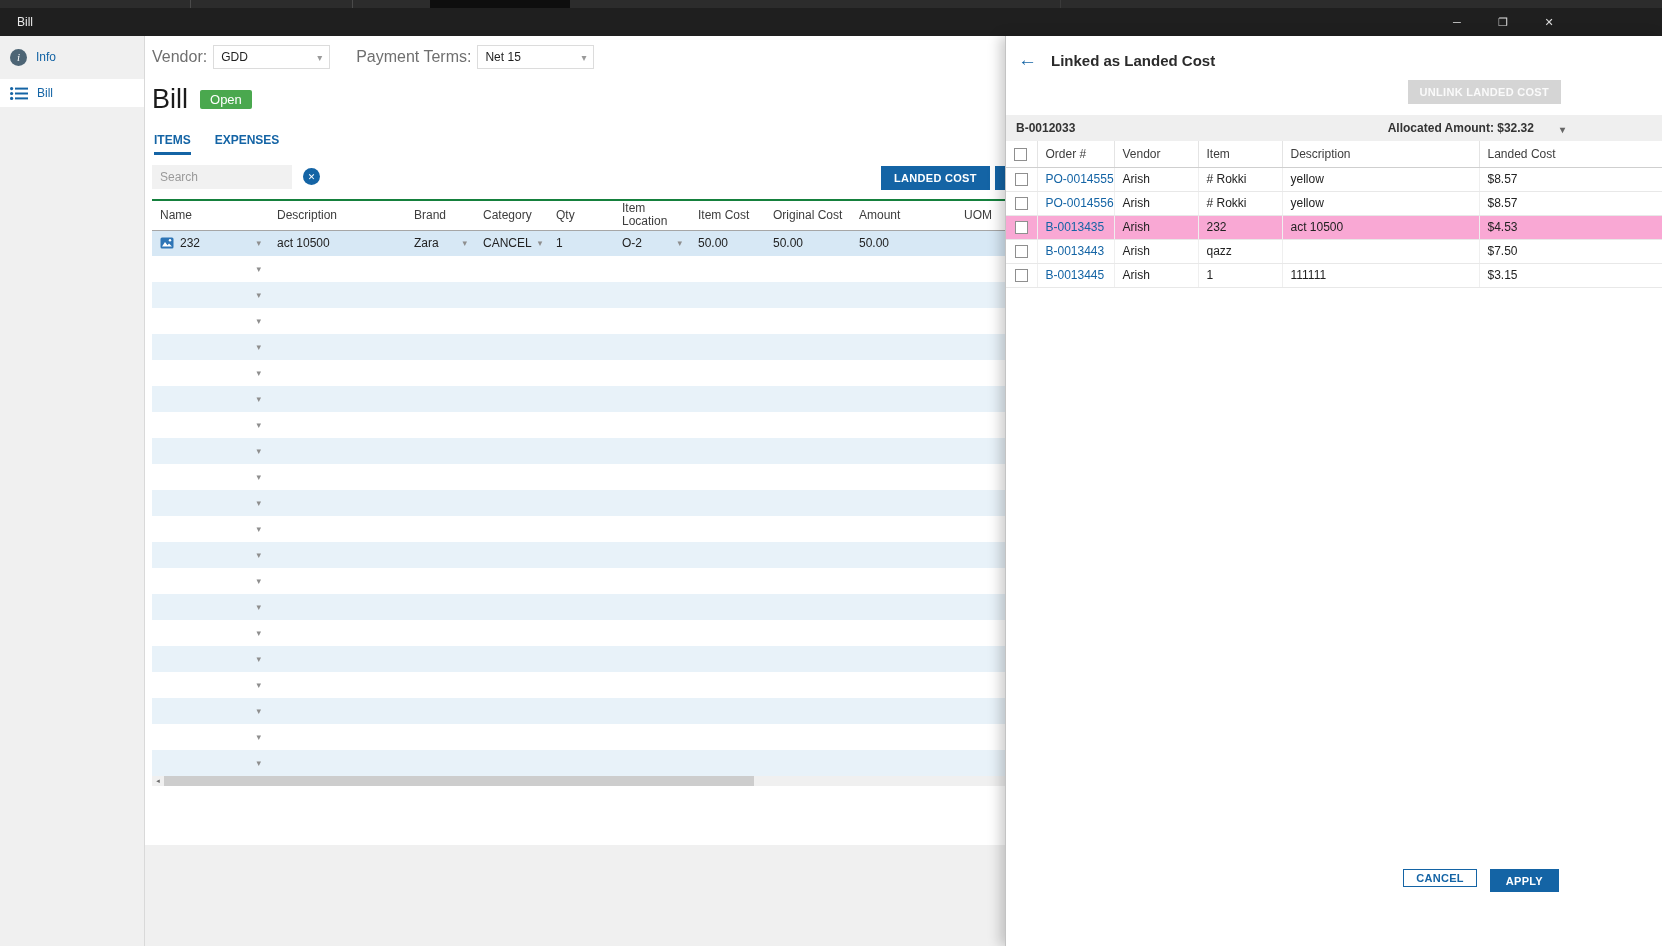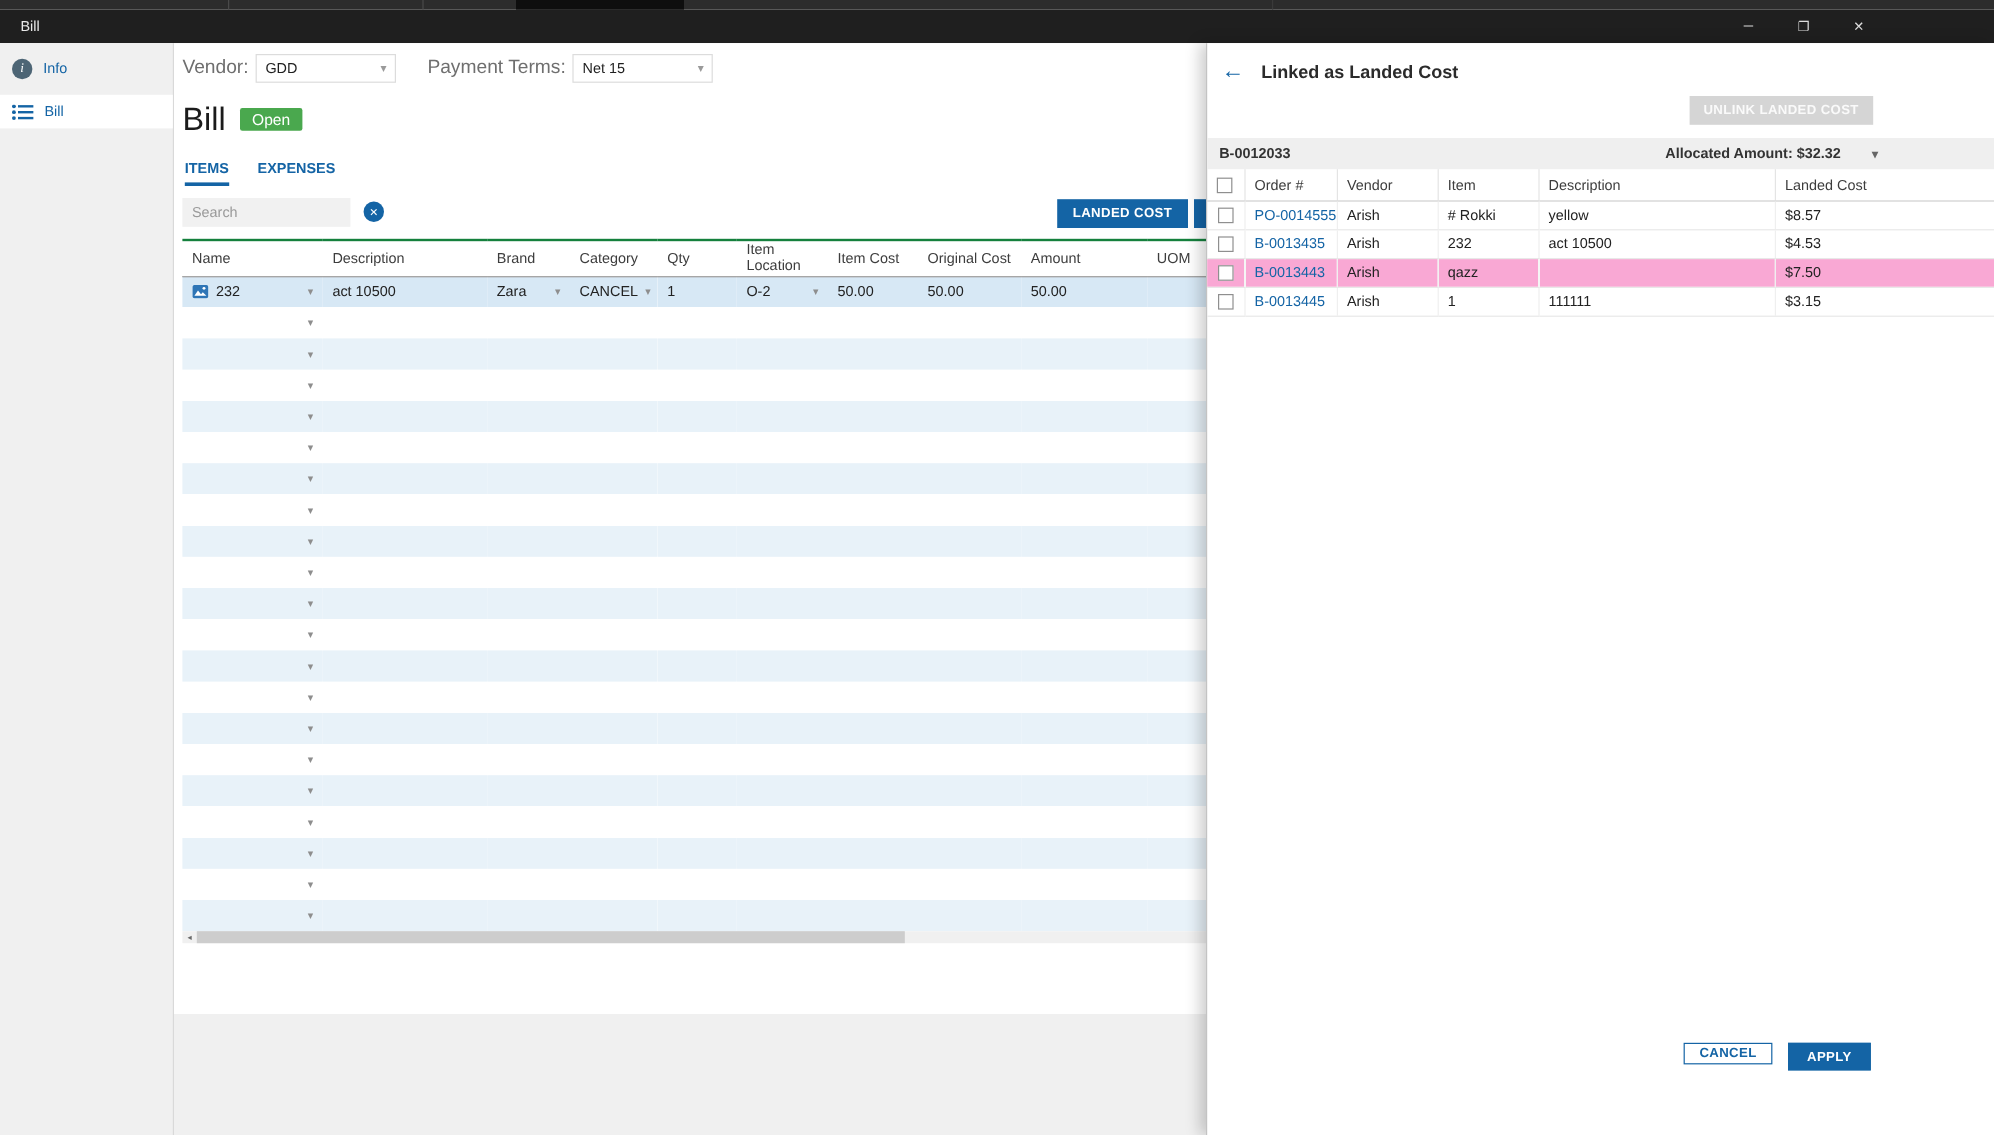--- a/index.html
+++ b/index.html
@@ -654,20 +654,28 @@
           <tr>
             <td class="cb-cell"><span class="checkbox"></span></td>
             <td class="link">PO-0014555</td>
             <td>Arish</td>
             <td># Rokki</td>
             <td>yellow</td>
             <td>$8.57</td>
           </tr>
           <tr>
             <td class="cb-cell"><span class="checkbox"></span></td>
+            <td class="link">PO-0014556</td>
+            <td>Arish</td>
+            <td># Rokki</td>
+            <td>yellow</td>
+            <td>$8.57</td>
+          </tr>
+          <tr>
+            <td class="cb-cell"><span class="checkbox"></span></td>
             <td class="link">B-0013435</td>
             <td>Arish</td>
             <td>232</td>
             <td>act 10500</td>
             <td>$4.53</td>
           </tr>
           <tr>
             <td class="cb-cell"><span class="checkbox"></span></td>
             <td class="link">B-0013443</td>
             <td>Arish</td>

